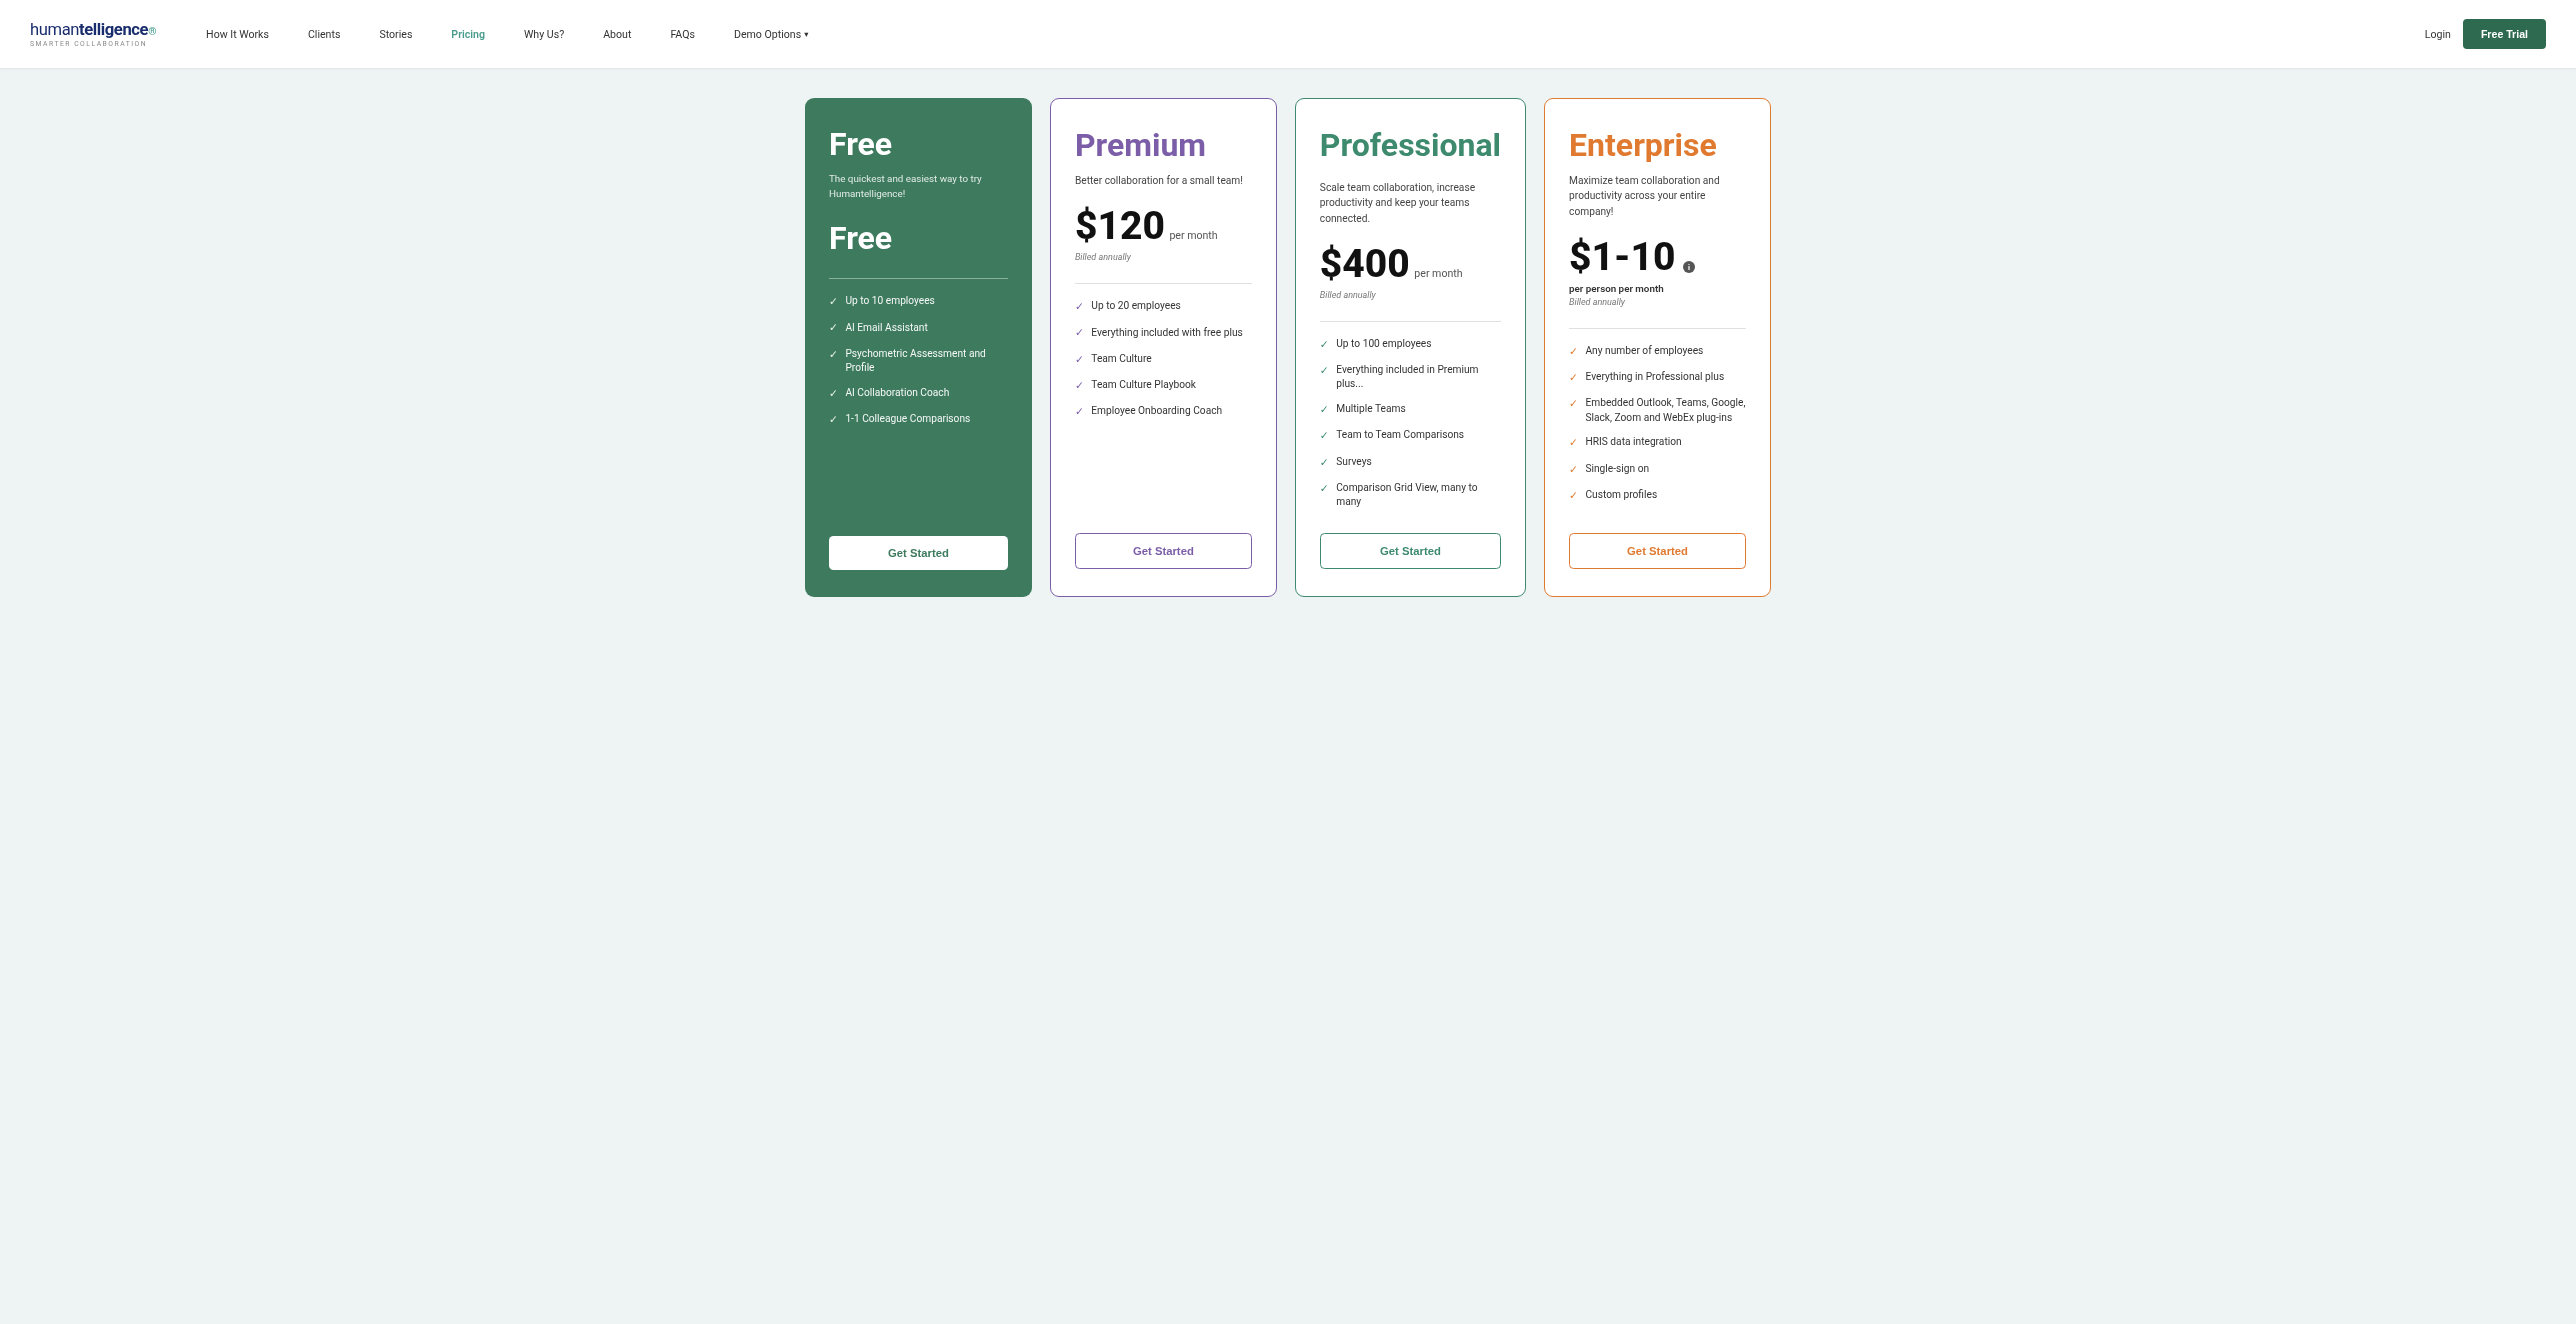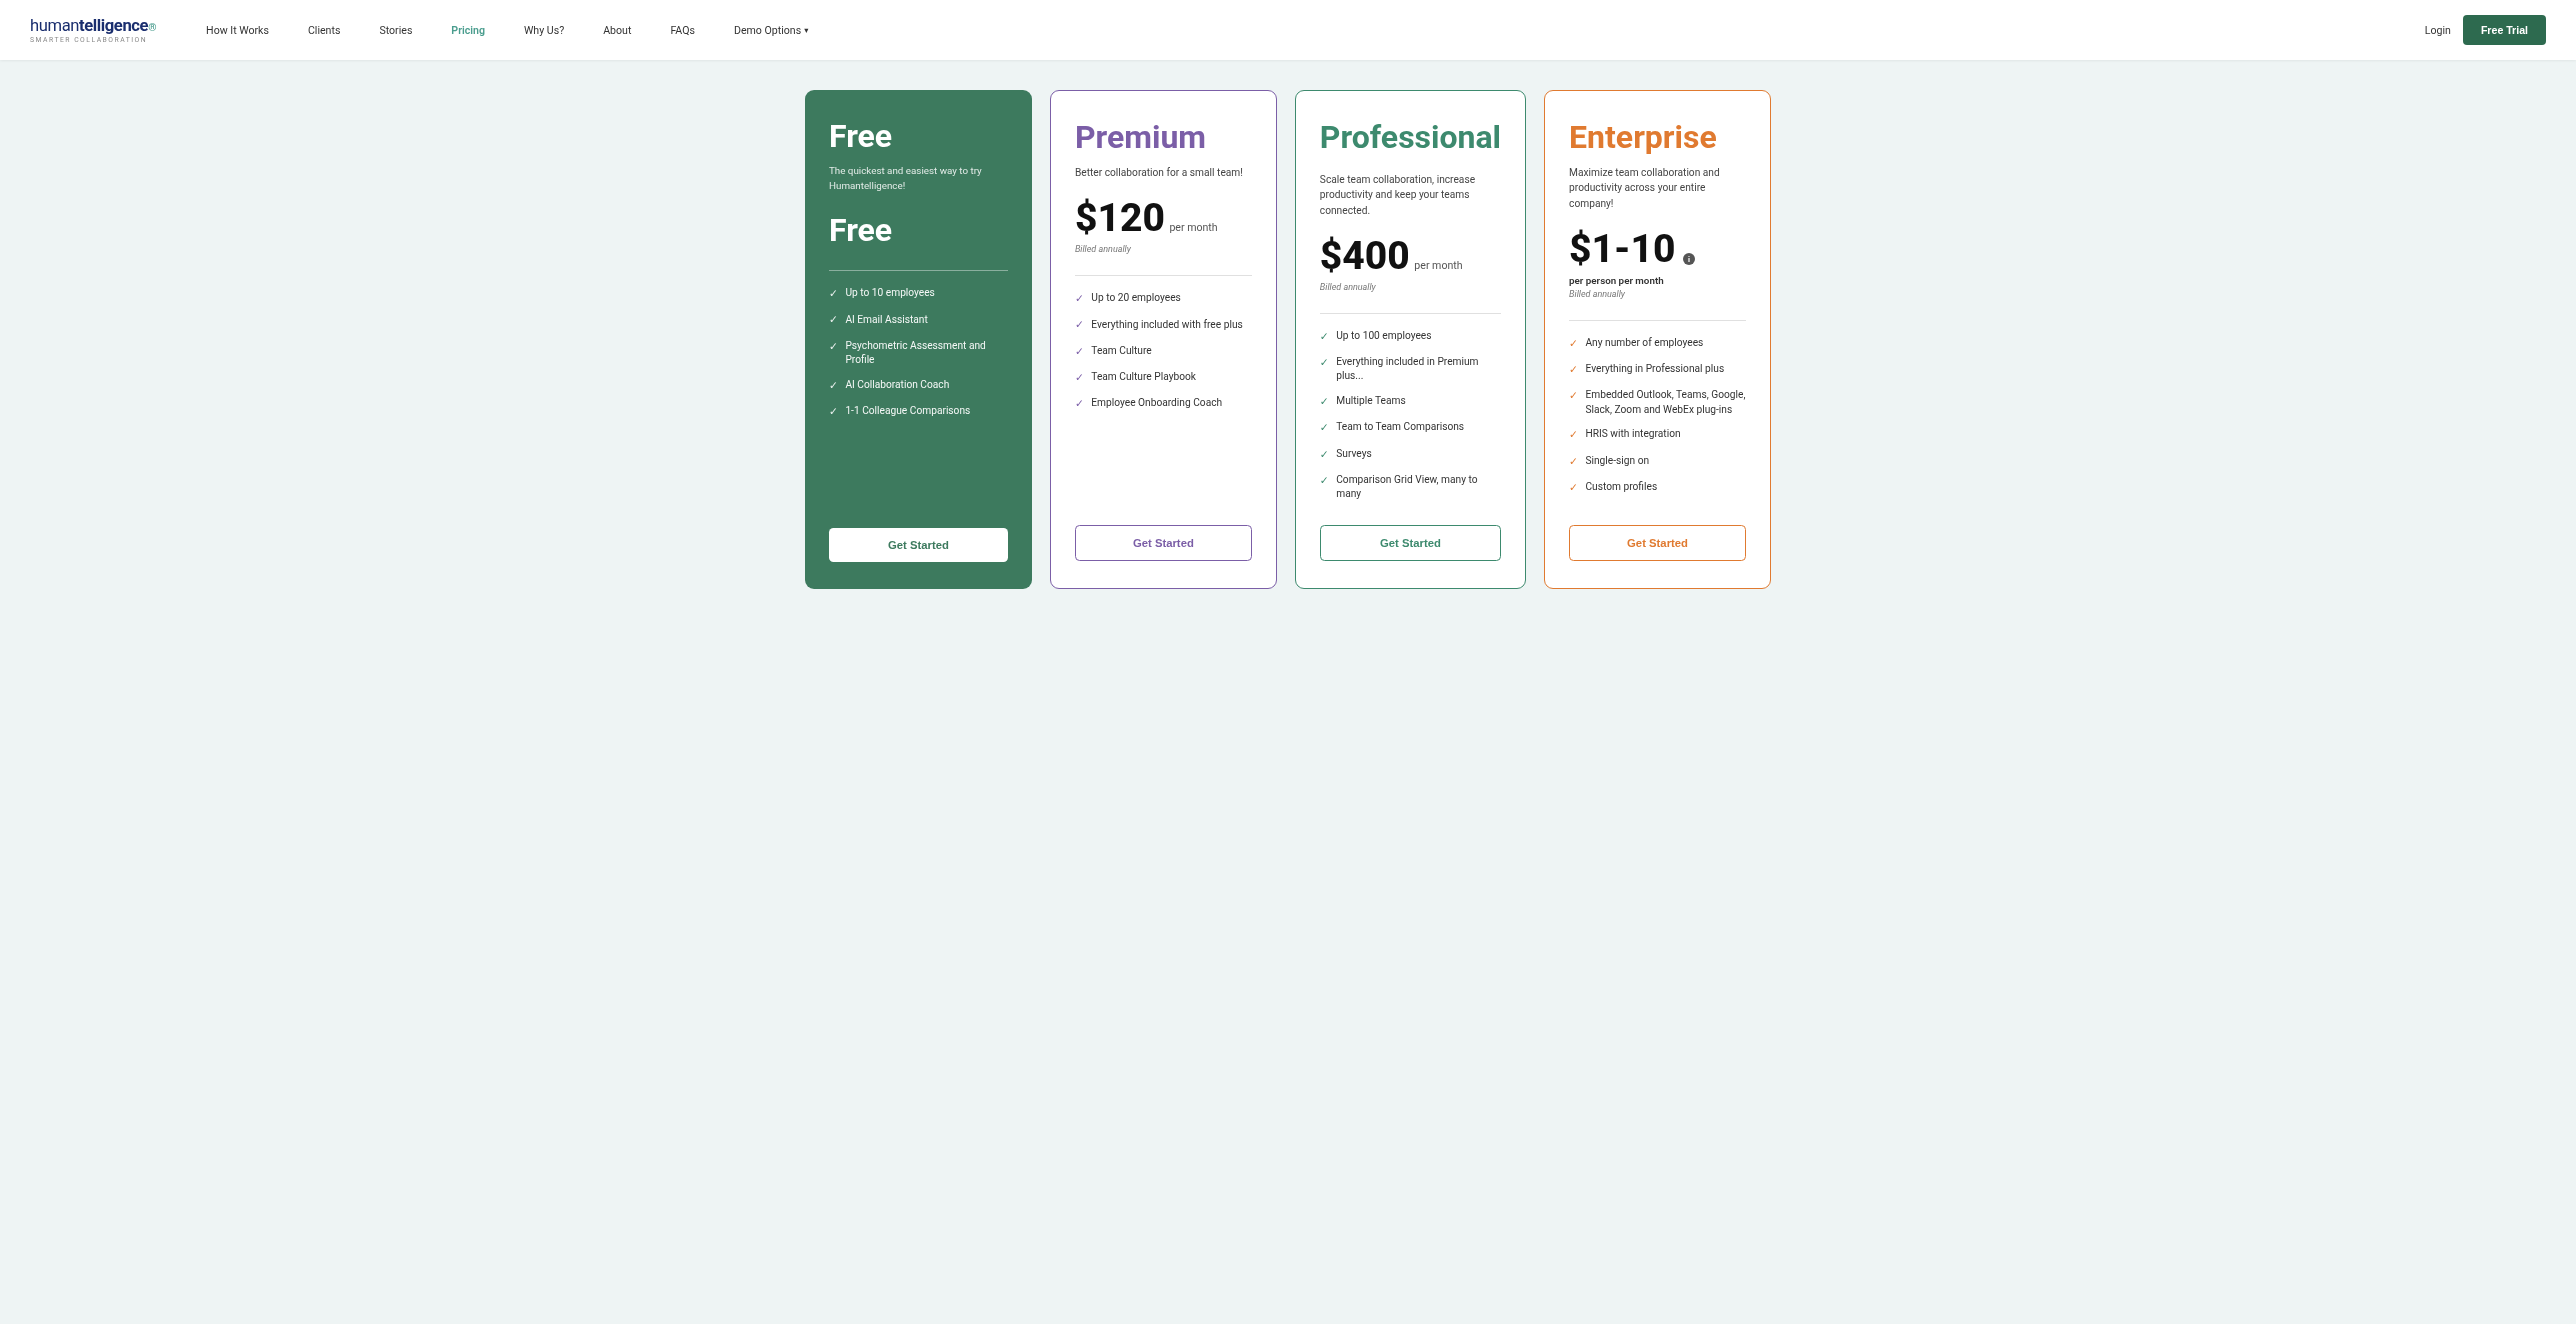--- a/index.html
+++ b/index.html
@@ -4,21 +4,21 @@
   <style>
     * { box-sizing: border-box; margin: 0; padding: 0; }
     body { font-family: -apple-system, BlinkMacSystemFont, 'Segoe UI', Roboto, sans-serif; background: #f0f5f5; }
 
     
     header {
       background: #fff;
       display: flex;
       align-items: center;
       padding: 0 30px;
-      height: 60px;
+      height: 68px;
       box-shadow: 0 0.8px 3px rgba(0,0,0,0.08);
       position: relative;
       z-index: 10;
     }
     .logo-wrap { display: flex; flex-direction: column; margin-right: 30px; }
     .logo-text { font-size: 16.6px; font-weight: 400; color: #1a2e6e; letter-spacing: -0.4px; }
     .logo-text span { font-weight: 700; }
     .logo-sub { font-size: 6.8px; letter-spacing: 1.5px; color: #888; text-transform: uppercase; margin-top: 1.5px; }
     nav { display: flex; align-items: center; gap: 39px; flex: 1; margin-left: 20px; }
     .nav-link { font-size: 10.6px; color: #333; text-decoration: none; cursor: pointer; white-space: nowrap; }
@@ -322,21 +322,21 @@
         <li>
             <span class="check-icon">✓</span>
             <span>Everything in Professional plus</span>
           </li>
         <li>
             <span class="check-icon">✓</span>
             <span>Embedded Outlook, Teams, Google, Slack, Zoom and WebEx plug-ins</span>
           </li>
         <li>
             <span class="check-icon">✓</span>
-            <span>HRIS with integration</span>
+            <span>HRIS data integration</span>
           </li>
         <li>
             <span class="check-icon">✓</span>
             <span>Single-sign on</span>
           </li>
         <li>
             <span class="check-icon">✓</span>
             <span>Custom profiles</span>
           </li>
       </ul>

